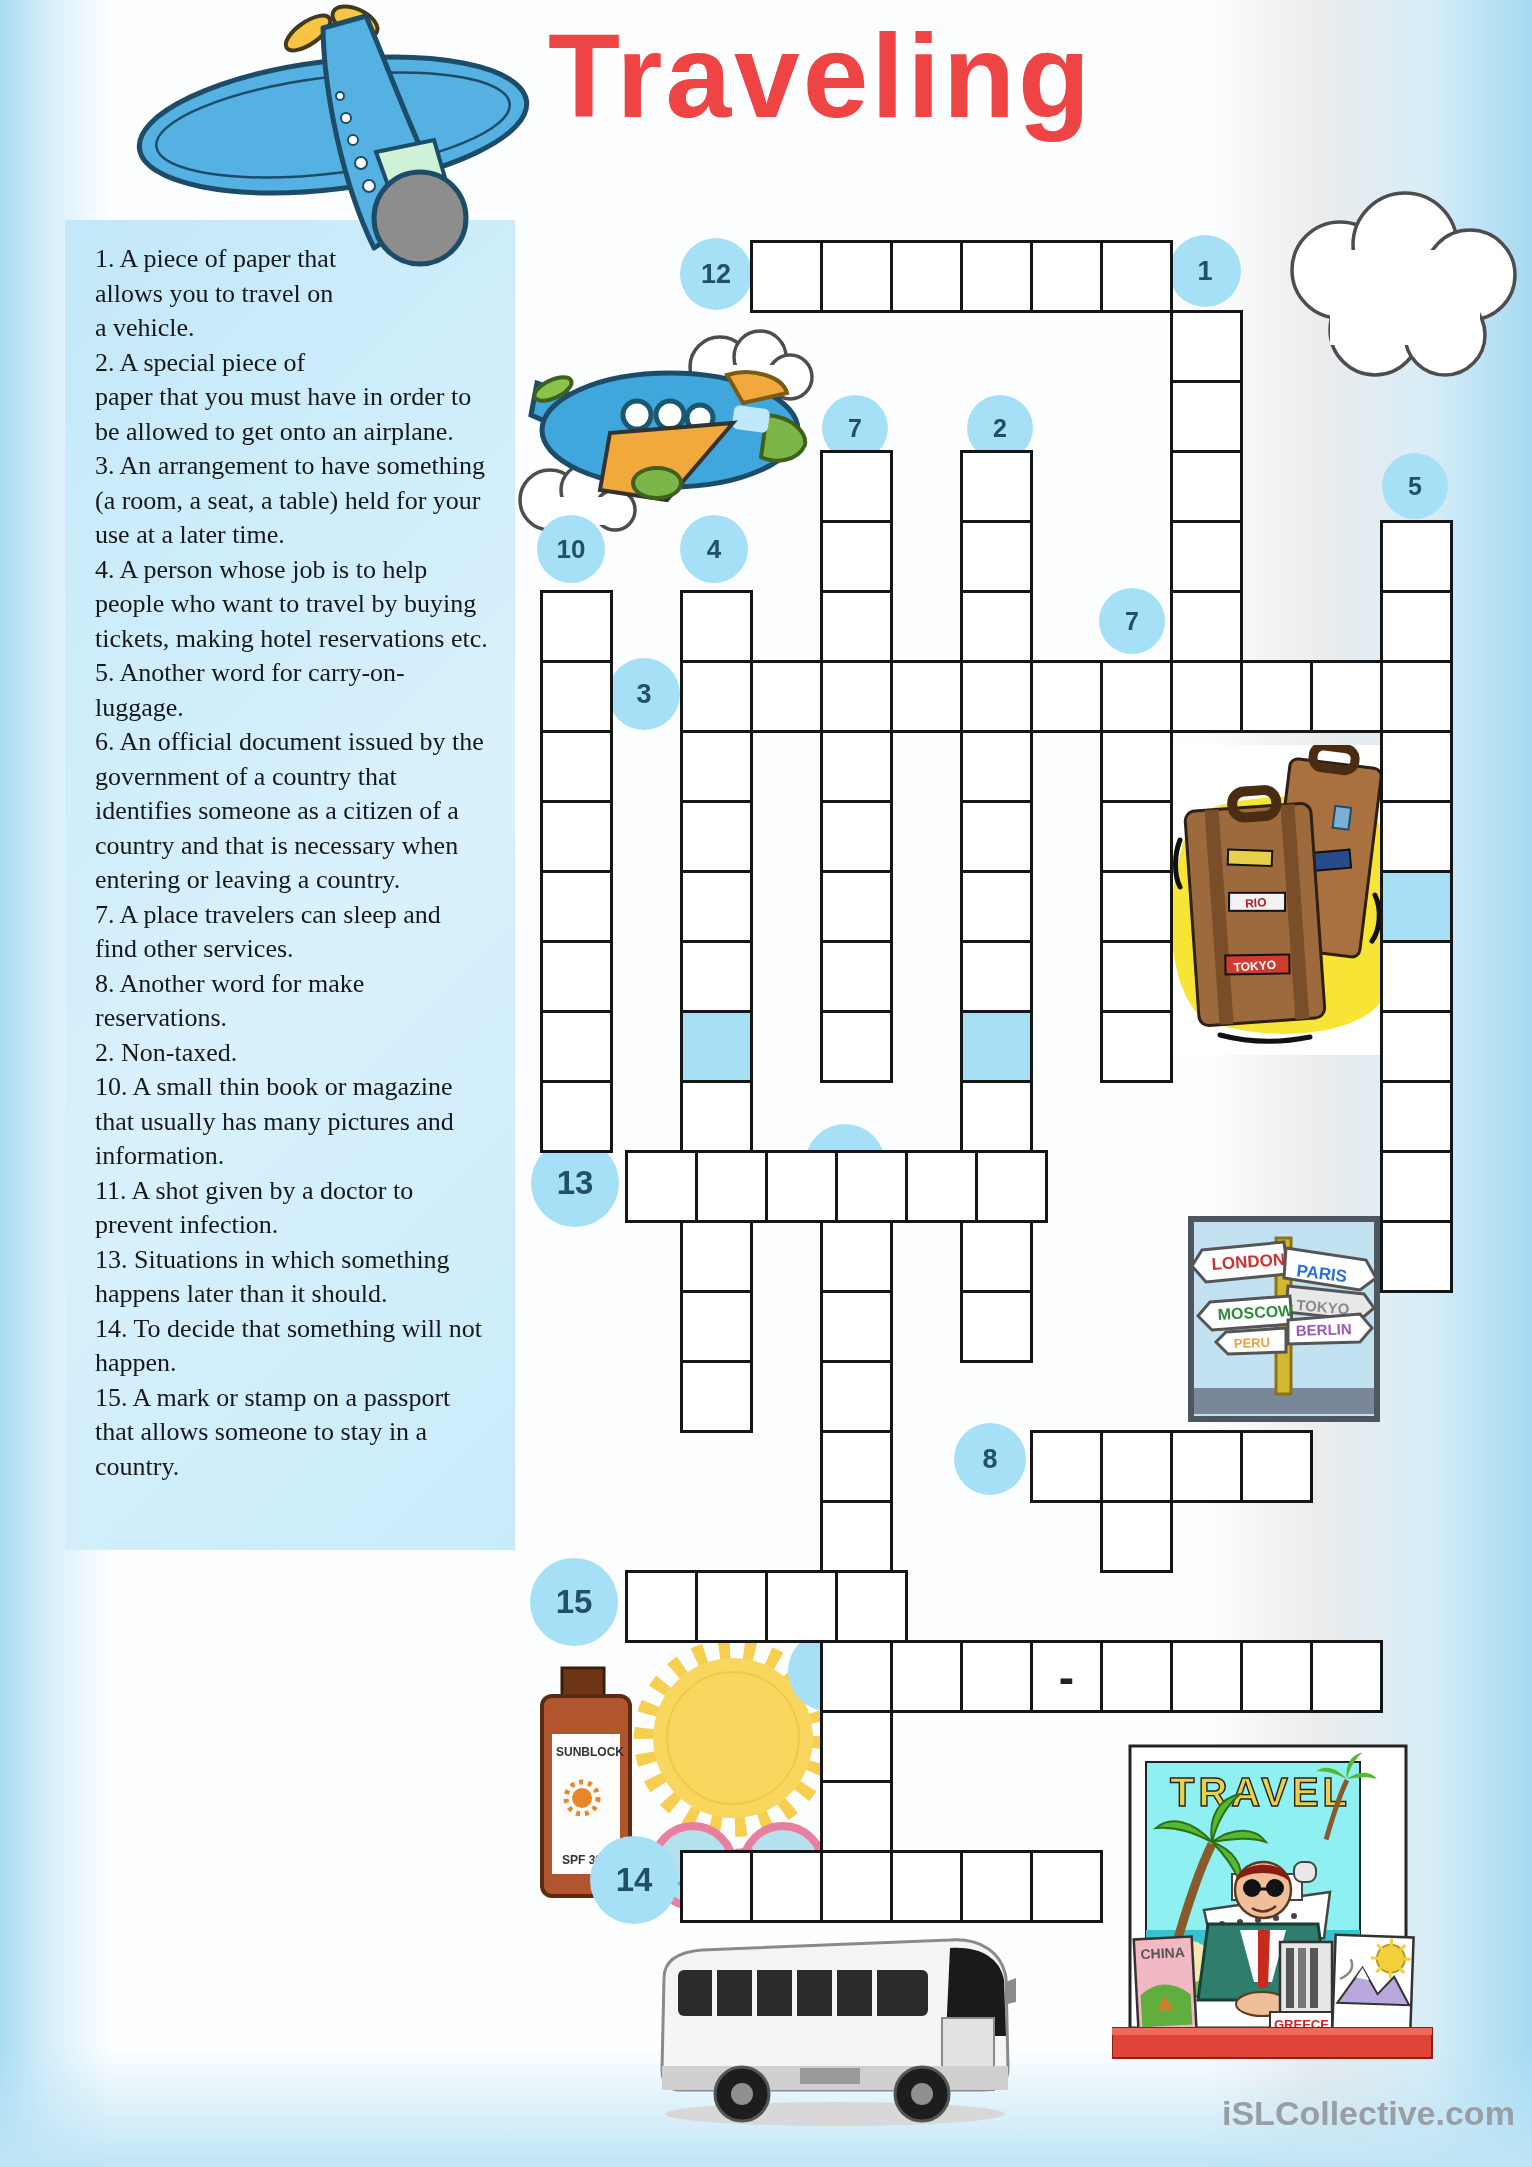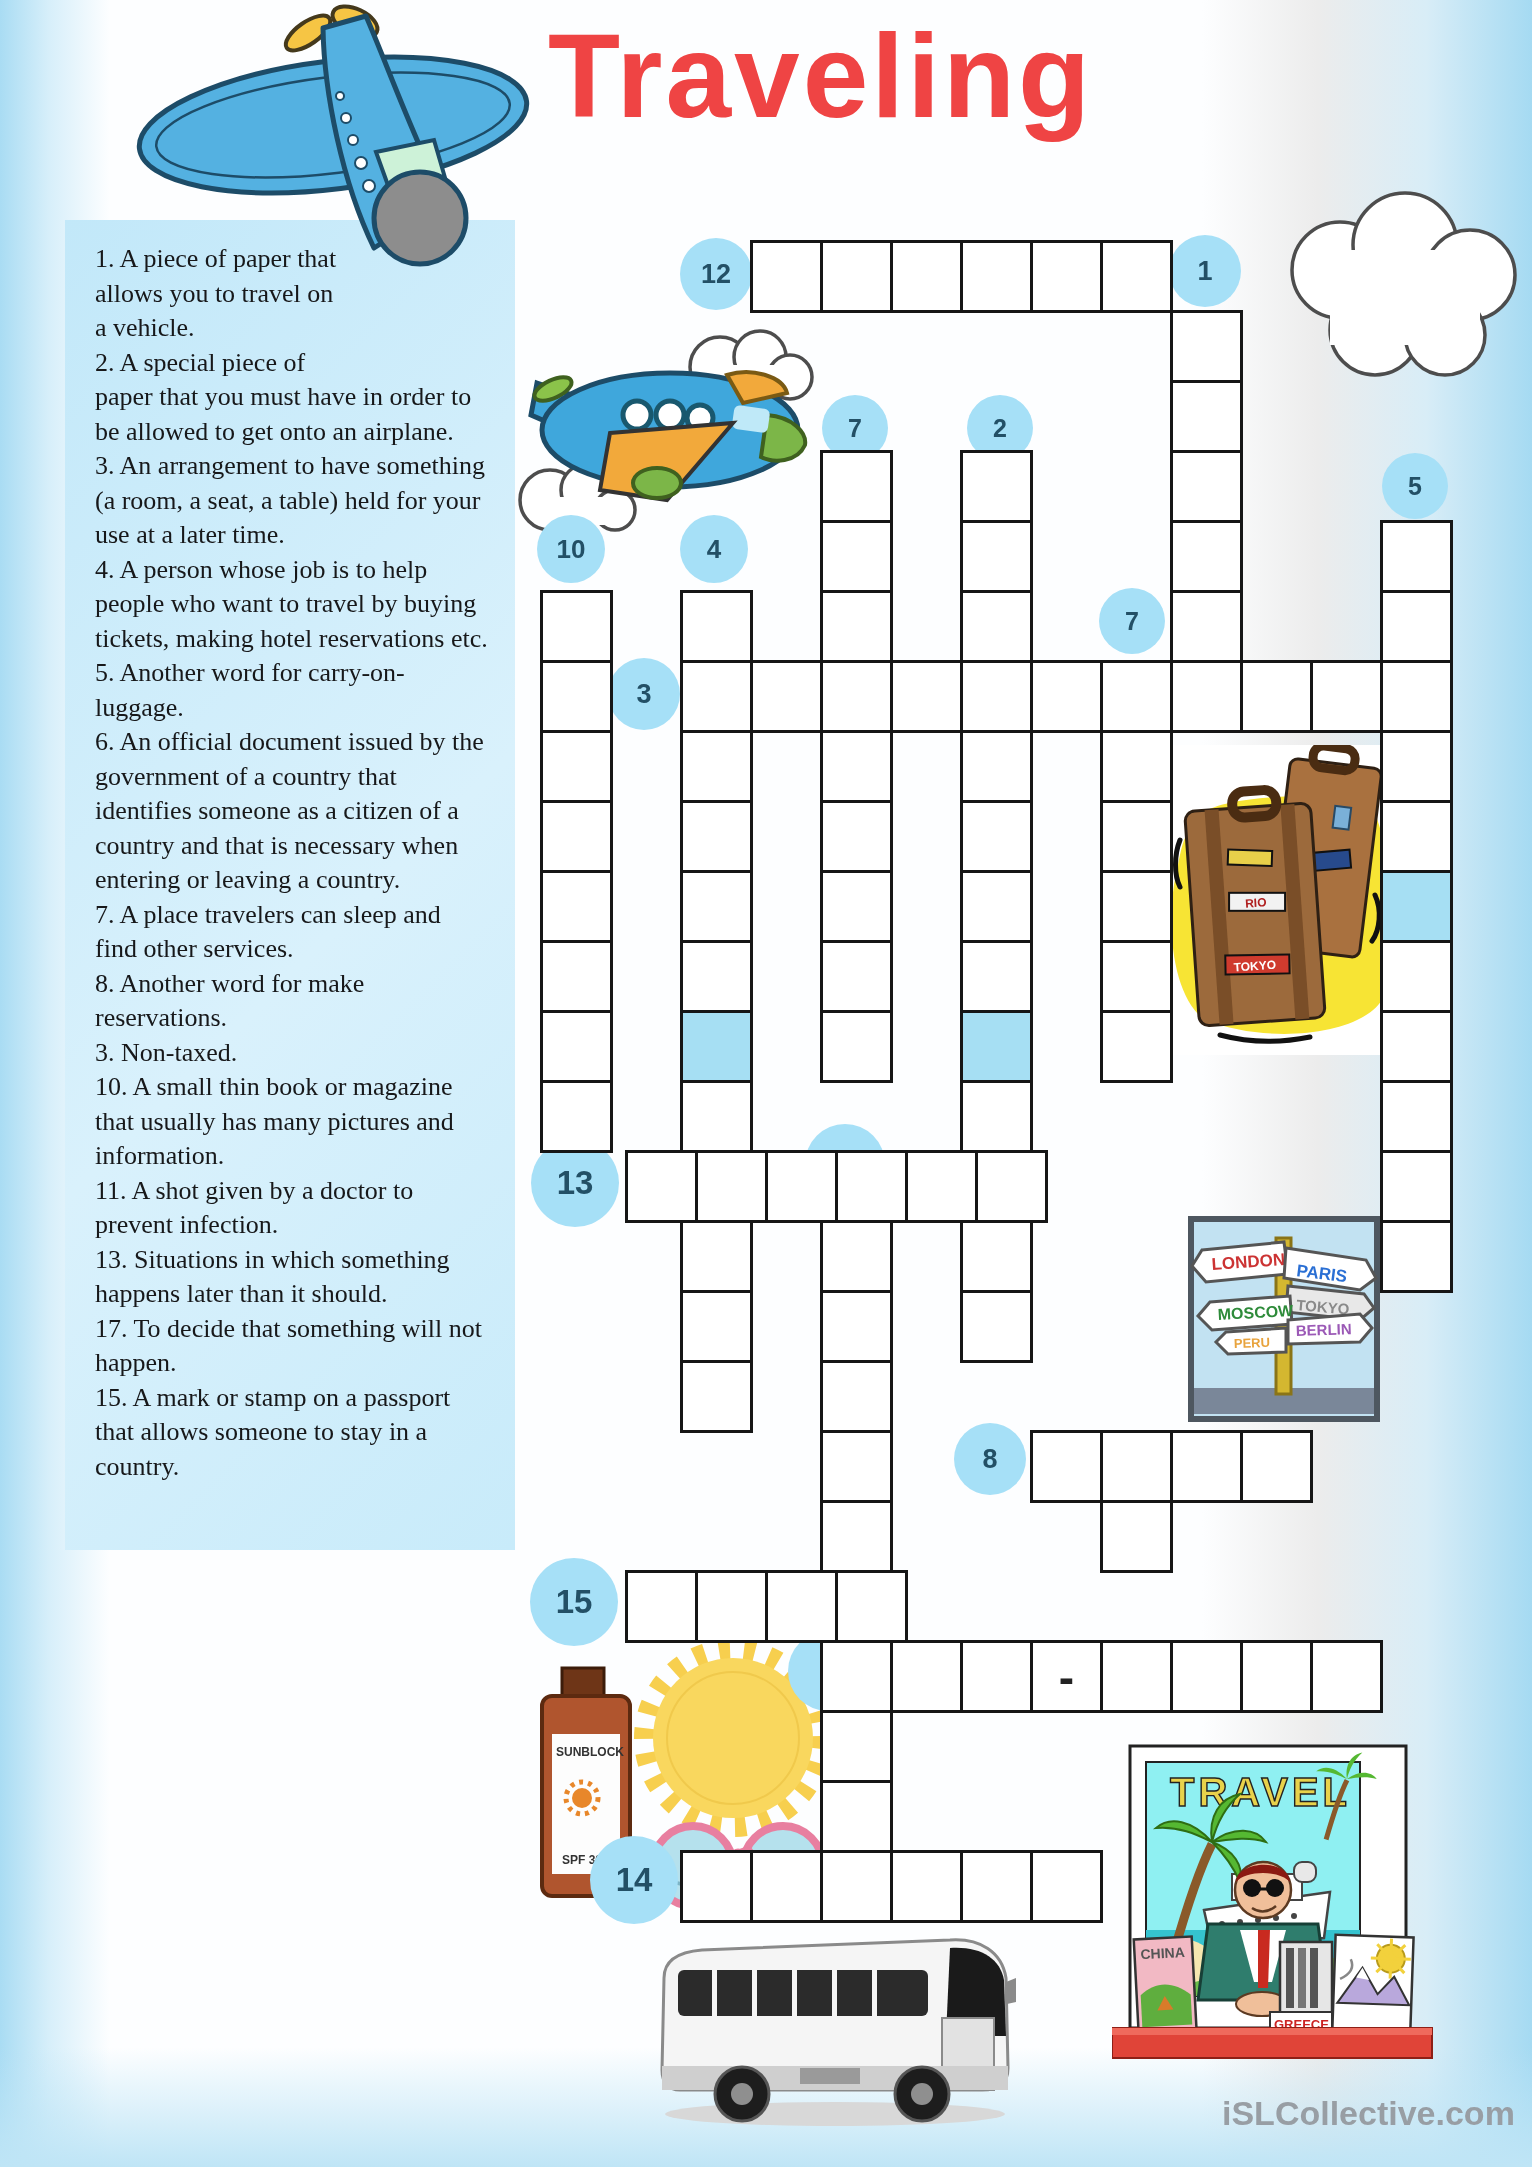--- a/index.html
+++ b/index.html
@@ -53,25 +53,25 @@
   <div id="sidebar">
     <div id="plane-spacer"></div>
     <p>1. A piece of paper that allows you to travel on a vehicle.</p>
     <p>2. A special piece of paper that you must have in order to be allowed to get onto an airplane.</p>
     <p>3. An arrangement to have something (a room, a seat, a table) held for your use at a later time.</p>
     <p>4. A person whose job is to help people who want to travel by buying tickets, making hotel reservations etc.</p>
     <p>5. Another word for carry-on-luggage.</p>
     <p>6. An official document issued by the government of a country that identifies someone as a citizen of a country and that is necessary when entering or leaving a country.</p>
     <p>7. A place travelers can sleep and find other services.</p>
     <p>8. Another word for make reservations.</p>
-    <p>3. Non-taxed.</p>
+    <p>2. Non-taxed.</p>
     <p>10. A small thin book or magazine that usually has many pictures and information.</p>
     <p>11. A shot given by a doctor to prevent infection.</p>
     <p>13. Situations in which something happens later than it should.</p>
-    <p>17. To decide that something will not happen.</p>
+    <p>14. To decide that something will not happen.</p>
     <p>15. A mark or stamp on a passport that allows someone to stay in a country.</p>
   </div>
 
   <svg id="big-plane" class="art" style="left:118px;top:0px;" width="430" height="285" viewBox="0 0 430 285">
     <ellipse cx="215" cy="125" rx="195" ry="64" fill="#54b1e1" stroke="#1d4c68" stroke-width="5" transform="rotate(-7 215 125)"></ellipse>
     <ellipse cx="215" cy="125" rx="178" ry="48" fill="none" stroke="#1d4c68" stroke-width="2.5" transform="rotate(-7 215 125)"></ellipse>
     <ellipse cx="190" cy="33" rx="26" ry="11" fill="#f6c544" stroke="#44391c" stroke-width="4" transform="rotate(-35 190 33)"></ellipse>
     <ellipse cx="237" cy="22" rx="24" ry="13" fill="#f6c544" stroke="#44391c" stroke-width="4" transform="rotate(25 237 22)"></ellipse>
     <path d="M205,28 L248,16 C268,62 300,150 328,202 L256,248 C224,182 206,92 205,28 Z" fill="#54b1e1" stroke="#1d4c68" stroke-width="5" stroke-linejoin="round"></path>
     <path d="M258,152 L316,140 L330,188 L276,202 Z" fill="#cdf2d8" stroke="#1d4c68" stroke-width="4"></path>

